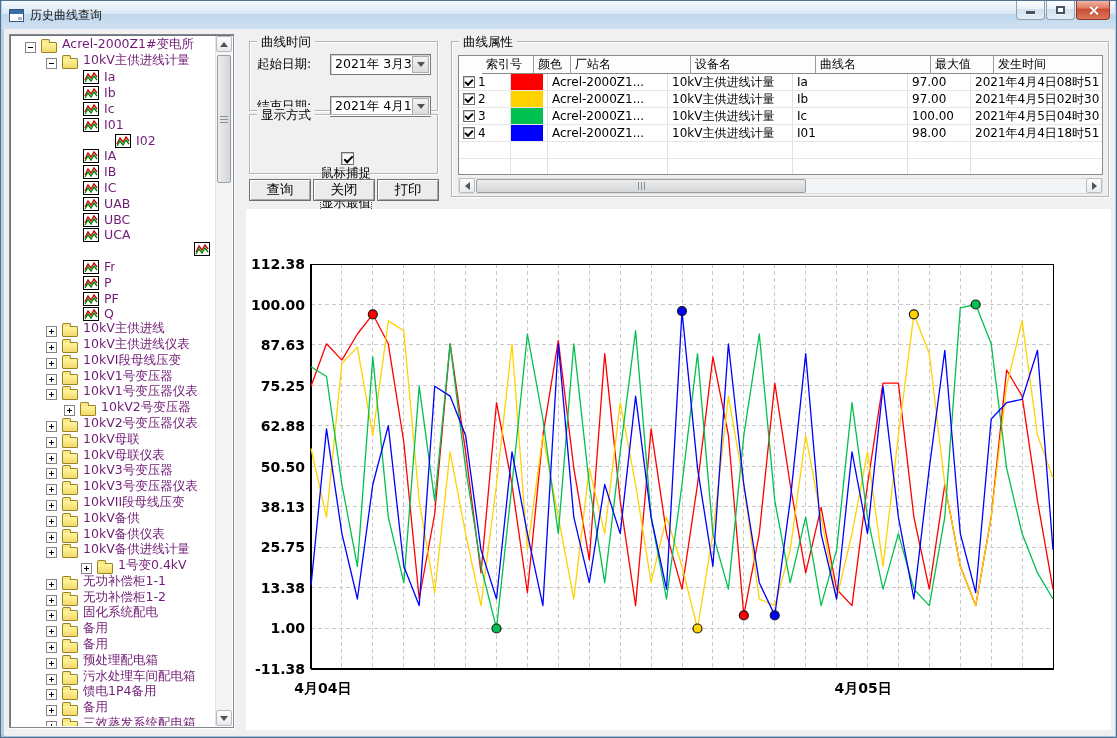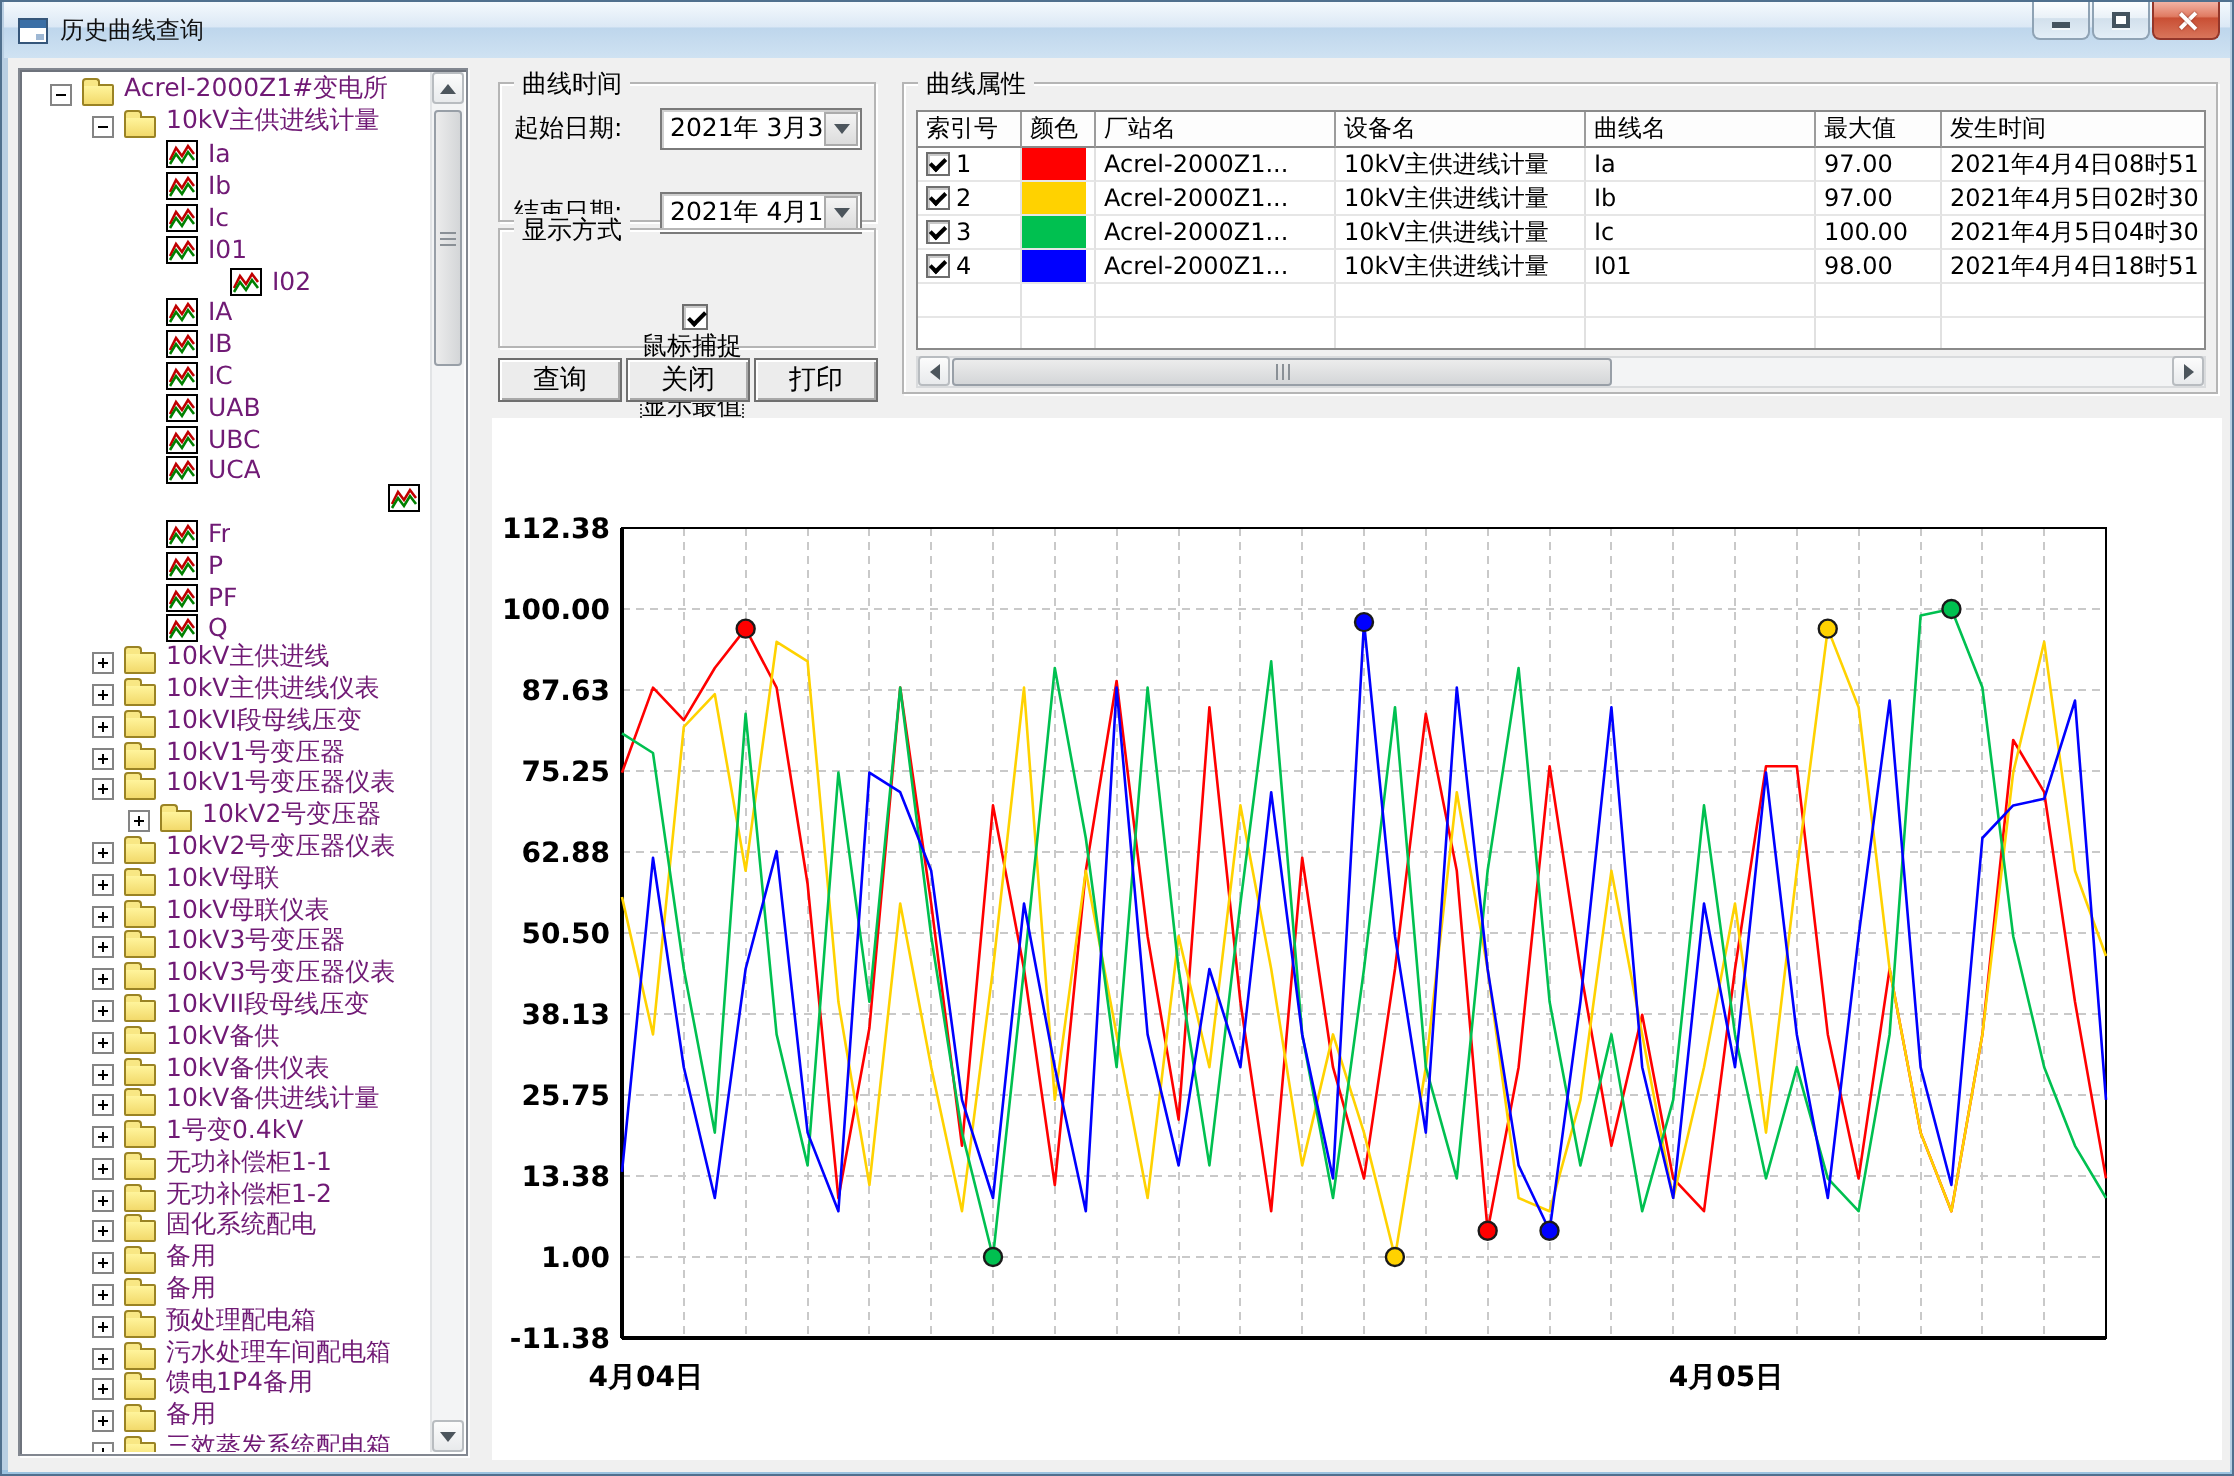--- a/index.html
+++ b/index.html
@@ -339,21 +339,21 @@
           <div class="t-row" style="padding-left: 35px;">
             <span class="exp plus"></span>
             <span class="folder"></span>
             <span class="t-label">10kV备供仪表</span>
           </div>
           <div class="t-row" style="padding-left: 35px;">
             <span class="exp plus"></span>
             <span class="folder"></span>
             <span class="t-label">10kV备供进线计量</span>
           </div>
-          <div class="t-row" style="padding-left: 35px;">
+          <div class="t-row" style="padding-left: 46px; margin-left: 24px;">
             <span class="exp plus"></span>
             <span class="folder"></span>
             <span class="t-label">1号变0.4kV</span>
           </div>
           <div class="t-row" style="padding-left: 35px;">
             <span class="exp plus"></span>
             <span class="folder"></span>
             <span class="t-label">无功补偿柜1-1</span>
           </div>
           <div class="t-row" style="padding-left: 35px;">
@@ -450,21 +450,21 @@
     <div class="btn-row">
       <button class="btn">查询</button>
       <button class="btn">关闭</button>
       <button class="btn">打印</button>
     </div>
 
     <div class="grp grp-props">
       <span class="grp-title">曲线属性</span>
       <div class="table" id="props-table">
           <div class="tr th">
-            <div class="tcell" style="width: 52px;">索引号</div>
+            <div class="tcell" style="width: 52px; margin-left: 23px;">索引号</div>
             <div class="tcell" style="width: 37px;">颜色</div>
             <div class="tcell" style="width: 120px;">厂站名</div>
             <div class="tcell" style="width: 125px;">设备名</div>
             <div class="tcell" style="width: 115px;">曲线名</div>
             <div class="tcell" style="width: 63px;">最大值</div>
             <div class="tcell" style="width: 133px;">发生时间</div>
           </div>
           <div class="tr">
             <div class="tcell" style="width: 52px;">
               <span class="cb rowcb checked"></span>

